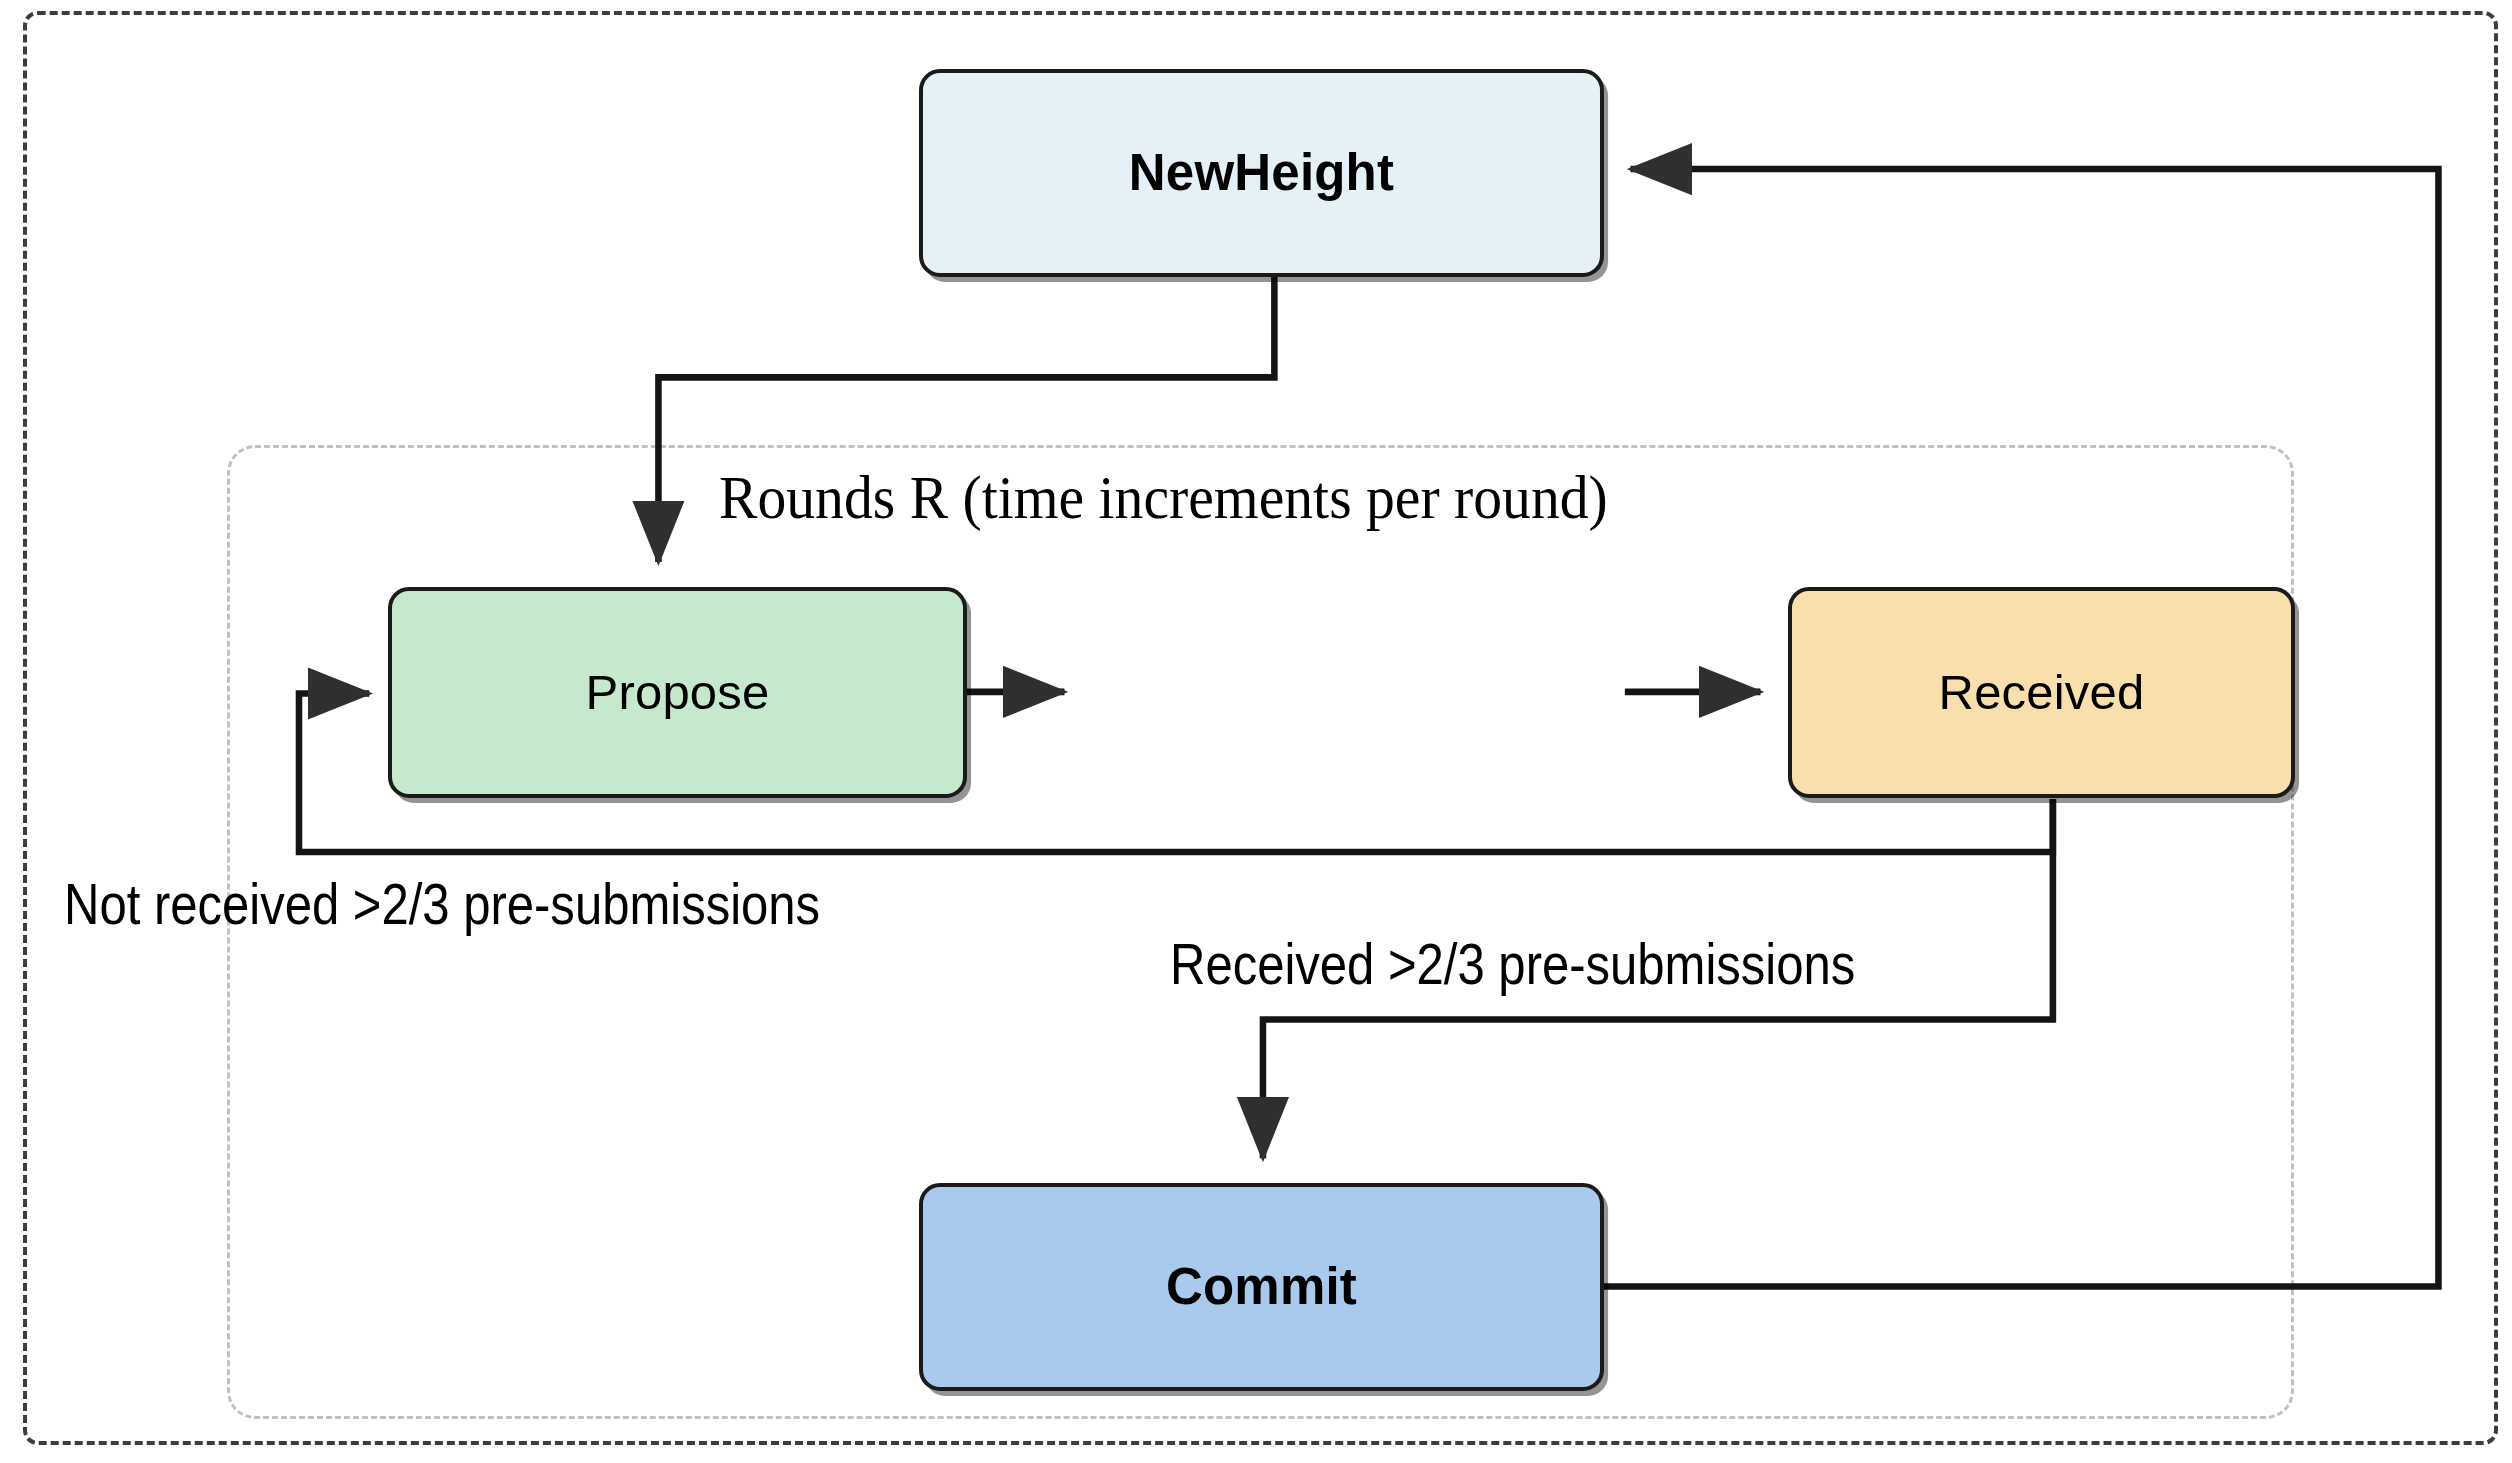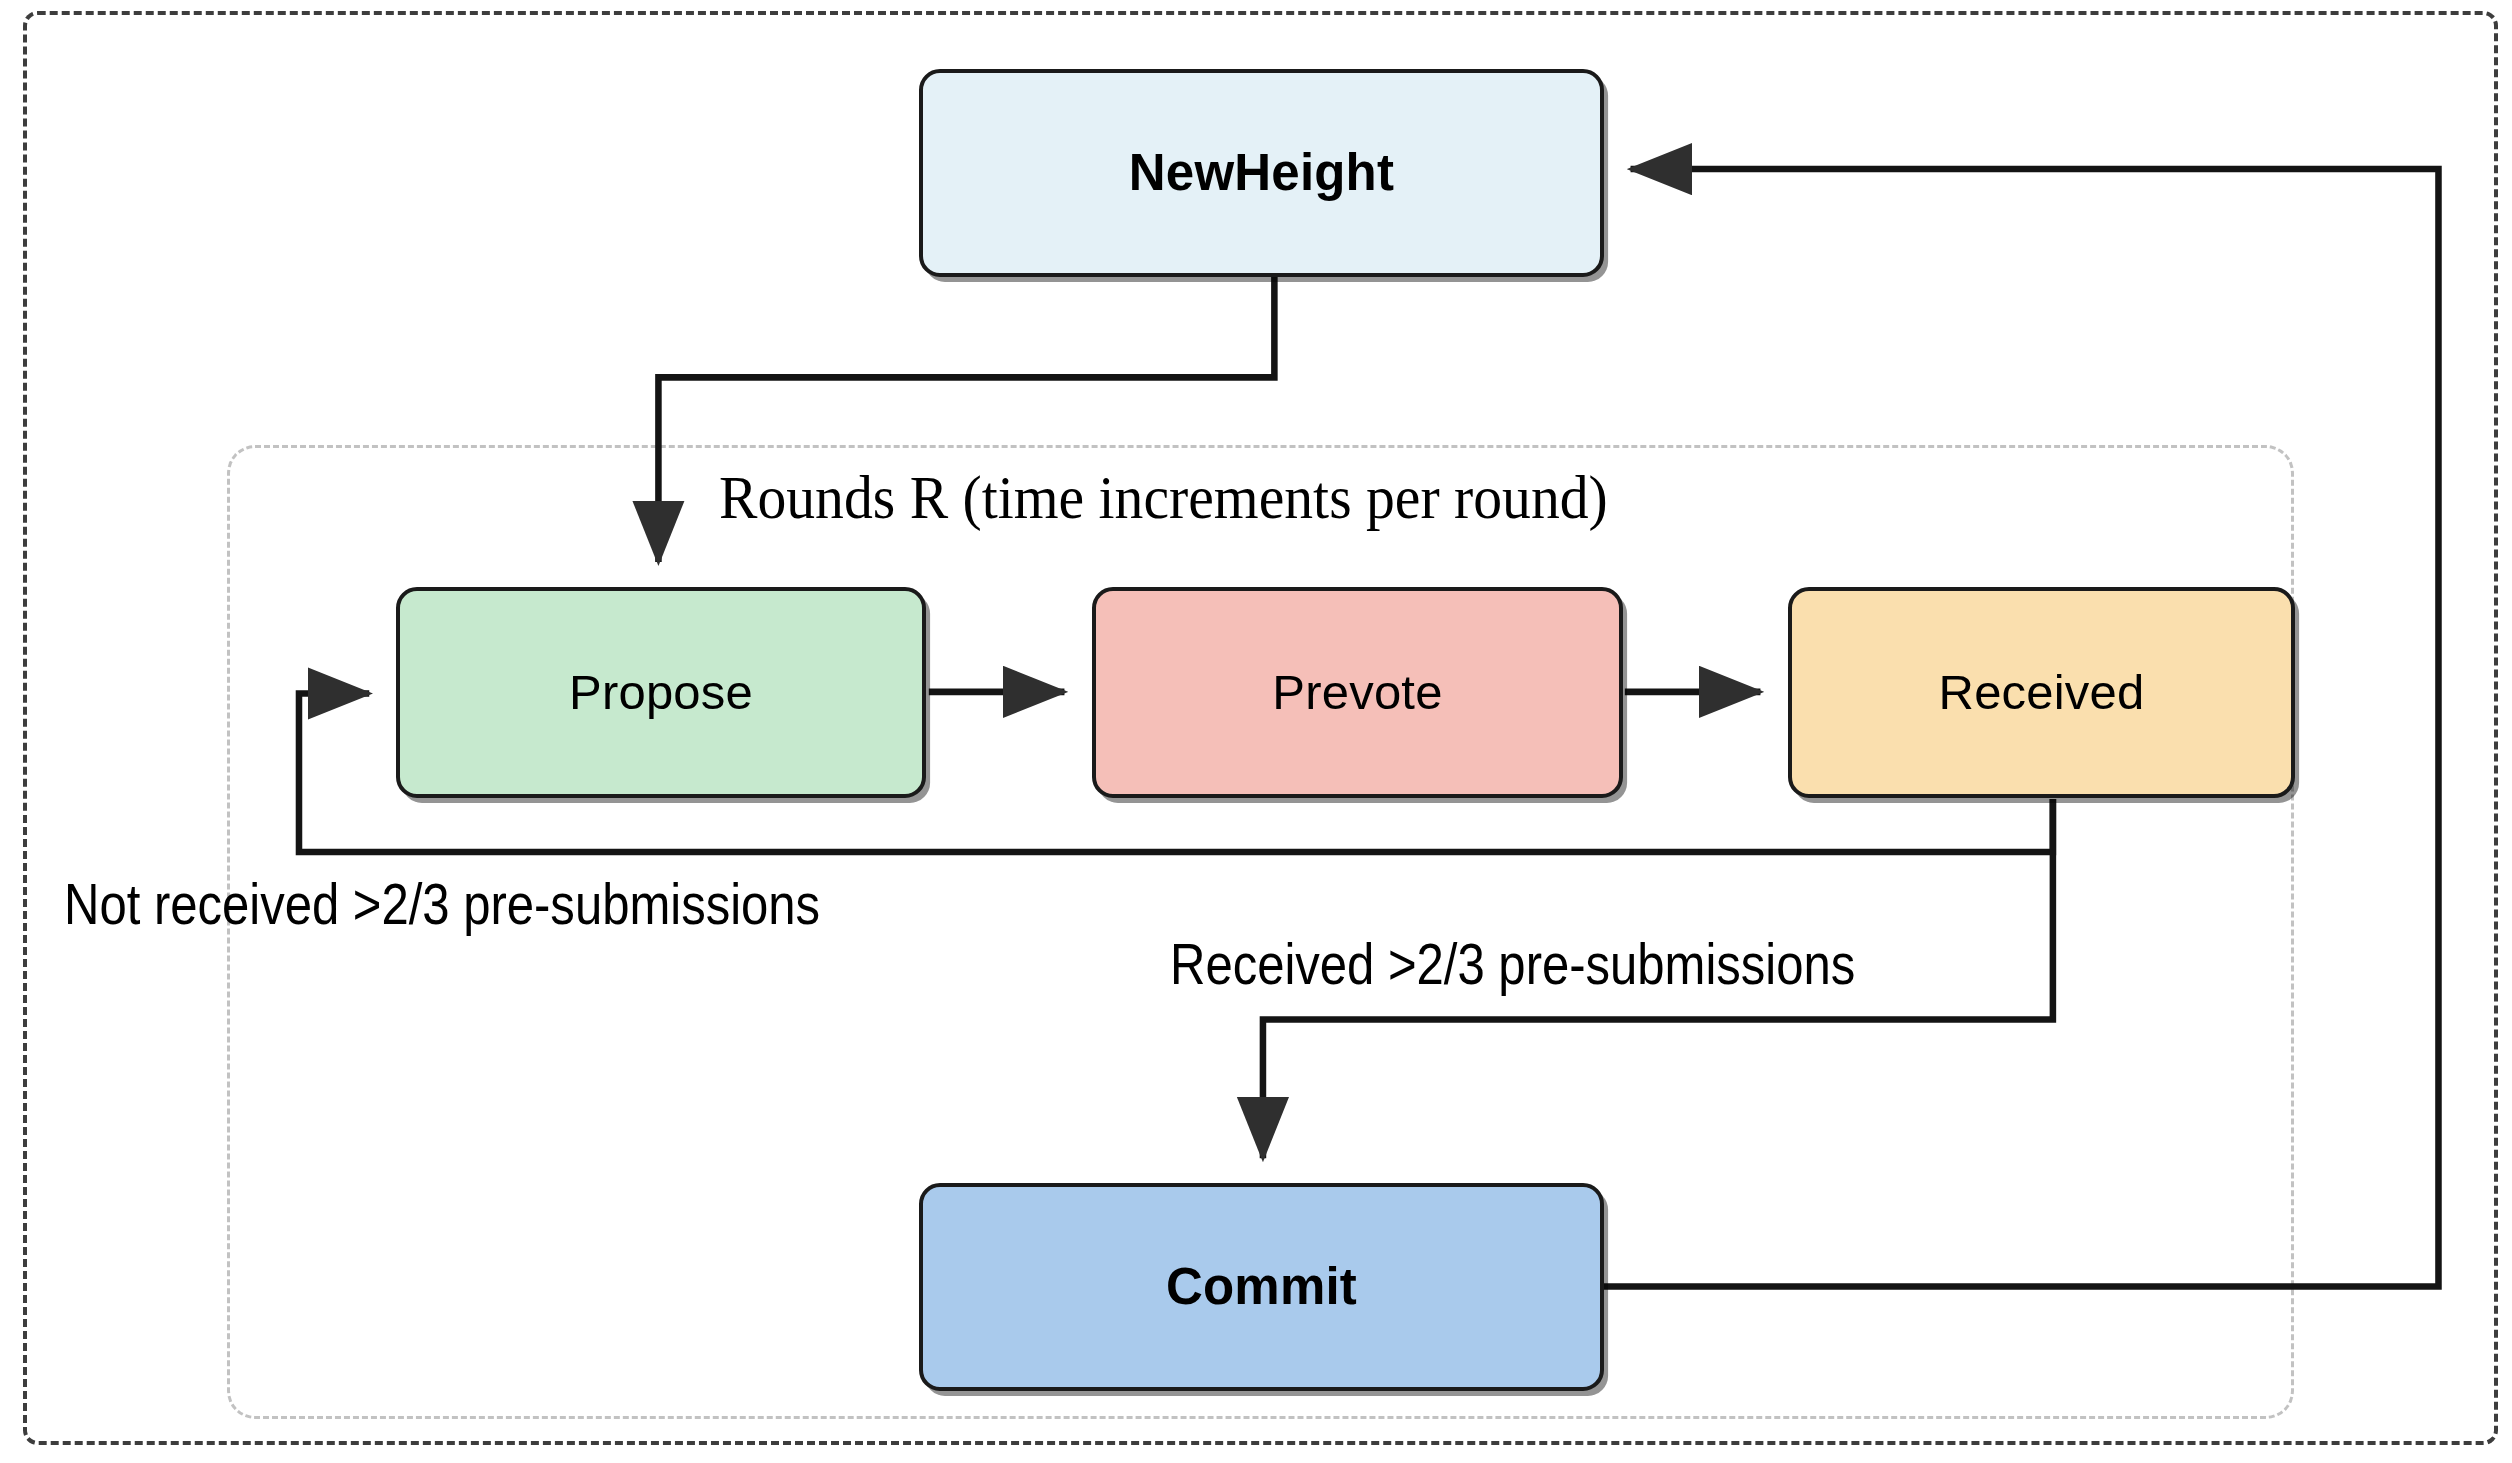--- a/index.html
+++ b/index.html
@@ -44,23 +44,23 @@
     top: 69px;
     width: 685px;
     height: 208px;
     background: #e4f1f7;
   }
   #node-newheight .node-label {
     font-size: 51px;
     font-weight: bold;
   }
   #node-propose {
-    left: 396px;
+    left: 388px;
     top: 587px;
-    width: 530px;
+    width: 579px;
     height: 211px;
     background: #c6e9ce;
   }
   #node-prevote {
     left: 1092px;
     top: 587px;
     width: 531px;
     height: 211px;
     background: #f5bfb8;
   }
@@ -179,23 +179,20 @@
   </svg>
 
   <div id="node-newheight" class="node">
     <span class="node-label">NewHeight</span>
   </div>
 
   <div id="node-propose" class="node">
     <span class="node-label">Propose</span>
   </div>
 
-  <div id="node-prevote" class="node">
-    <span class="node-label">Prevote</span>
-  </div>
 
   <div id="node-precommit" class="node">
     <span class="node-label">Received</span>
   </div>
 
   <div id="node-commit" class="node">
     <span class="node-label">Commit</span>
   </div>
 
   <div id="label-rounds">Rounds R (time increments per round)</div>

